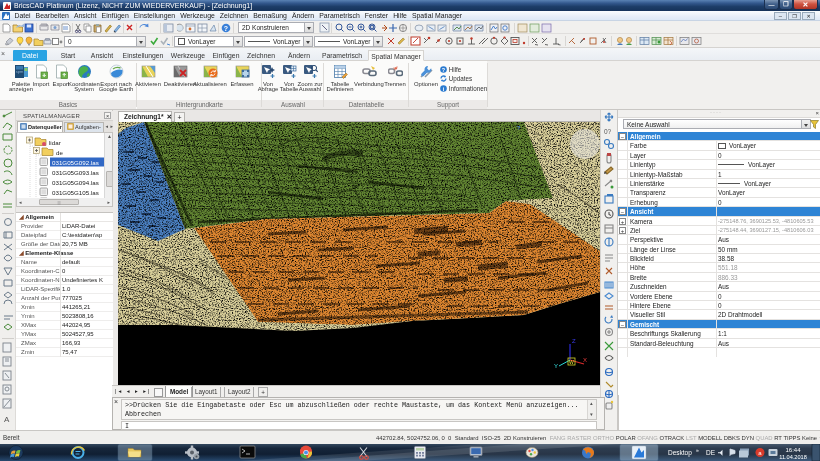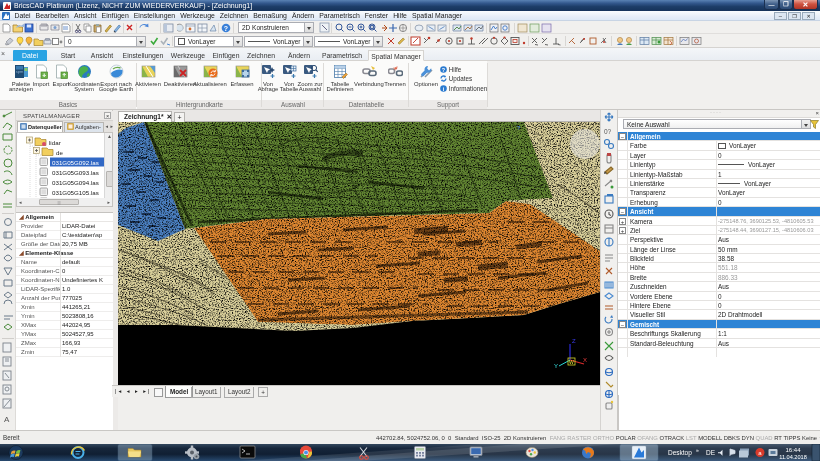--- a/index.html
+++ b/index.html
@@ -774,20 +774,31 @@
     </div>
   </div>
   <div id="mtabs" class="abs">
     <span style="position:absolute;left:3px;top:2px;font-size:5.5px;color:#222;letter-spacing:2px;">|◂ ◂ ▸ ▸|</span>
     <span class="abs" style="left:42px;top:2px;width:9px;height:9px;border:1px solid #999;background:#f8f8f8;"></span>
     <div class="abs" style="left:53px;top:0px;height:12px;background:#fdfdfc;border:1px solid #999;border-top:none;font-weight:bold;padding:0 4px;line-height:11px;">Model</div>
     <div class="abs" style="left:79px;top:1px;height:11px;border:1px solid #aaa;border-top:none;padding:0 3px;line-height:10px;color:#333;">Layout1</div>
     <div class="abs" style="left:112px;top:1px;height:11px;border:1px solid #aaa;border-top:none;padding:0 3px;line-height:10px;color:#333;">Layout2</div>
     <div class="abs" style="left:146px;top:1px;width:10px;height:10px;border:1px solid #aaa;text-align:center;line-height:9px;color:#333;">+</div>
   </div>
+  <div id="cmdwin" class="abs">
+    <span style="position:absolute;left:1px;top:0px;font-size:7px;color:#333;">×</span>
+    <div class="abs" style="left:8px;top:1px;width:476px;height:21px;background:#f7f6f4;border:1px solid #c8c6c3;font-family:'Liberation Mono',monospace;font-size:6.7px;color:#222;line-height:8.5px;padding:1px 0 0 3px;">
+      &gt;&gt;Drücken Sie die Eingabetaste oder Esc um abzuschließen oder rechte Maustaste, um das Kontext Menü anzuzeigen...<br>Abbrechen
+      <div class="abs" style="right:0;top:0;width:9px;height:19px;background:#f0efed;border-left:1px solid #d8d6d3;">
+        <span style="position:absolute;top:0px;left:2px;font-size:4.5px;color:#555;">▲</span>
+        <span style="position:absolute;bottom:0px;left:2px;font-size:4.5px;color:#555;">▼</span>
+      </div>
+    </div>
+    <div class="abs" style="left:8px;top:23px;width:476px;height:9px;background:#fff;border:1px solid #c8c6c3;font-family:'Liberation Mono',monospace;font-size:6.7px;line-height:8px;padding-left:3px;">I</div>
+  </div>
   <div class="abs" style="left:618px;top:395px;width:202px;height:35px;background:#fff;border-left:1px solid #c9c7c4;"></div>
   <div id="status" class="abs">
     <span style="position:absolute;left:3px;top:3px;">Bereit</span>
     <div style="position:absolute;left:376px;top:3.5px;white-space:nowrap;font-size:5.9px;letter-spacing:0;">
       <span>442702.84, 5024752.06, 0</span>&nbsp; <span>0</span>&nbsp; <span>Standard</span>&nbsp; <span>ISO-25</span>&nbsp; <span>2D Konstruieren</span>&nbsp; <span style="color:#aaa;">FANG</span> <span style="color:#aaa;">RASTER</span> <span style="color:#aaa;">ORTHO</span> <span>POLAR</span> <span style="color:#aaa;">OFANG</span> <span>OTRACK</span> <span style="color:#aaa;">LST</span> <span>MODELL</span> <span>DBKS</span> <span>DYN</span> <span style="color:#aaa;">QUAD</span> <span>RT</span> <span>TIPPS</span> <span>Keine</span> <span style="font-size:4.5px;">▼</span>
     </div>
   </div>
   <div id="taskbar" class="abs">
     <svg width="820" height="17">
       <defs>

